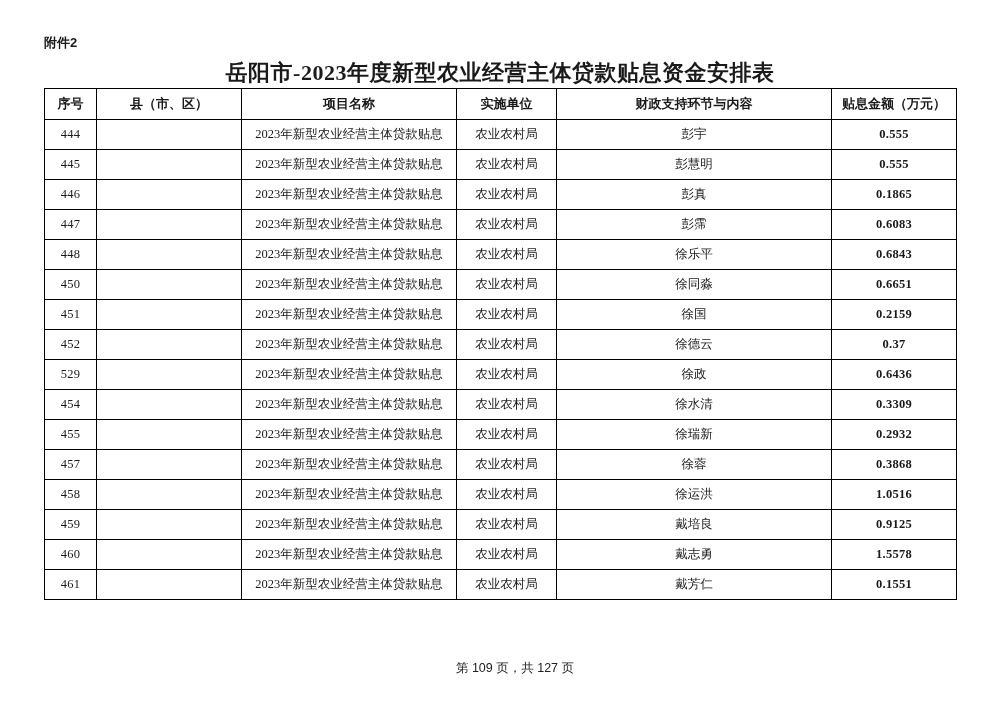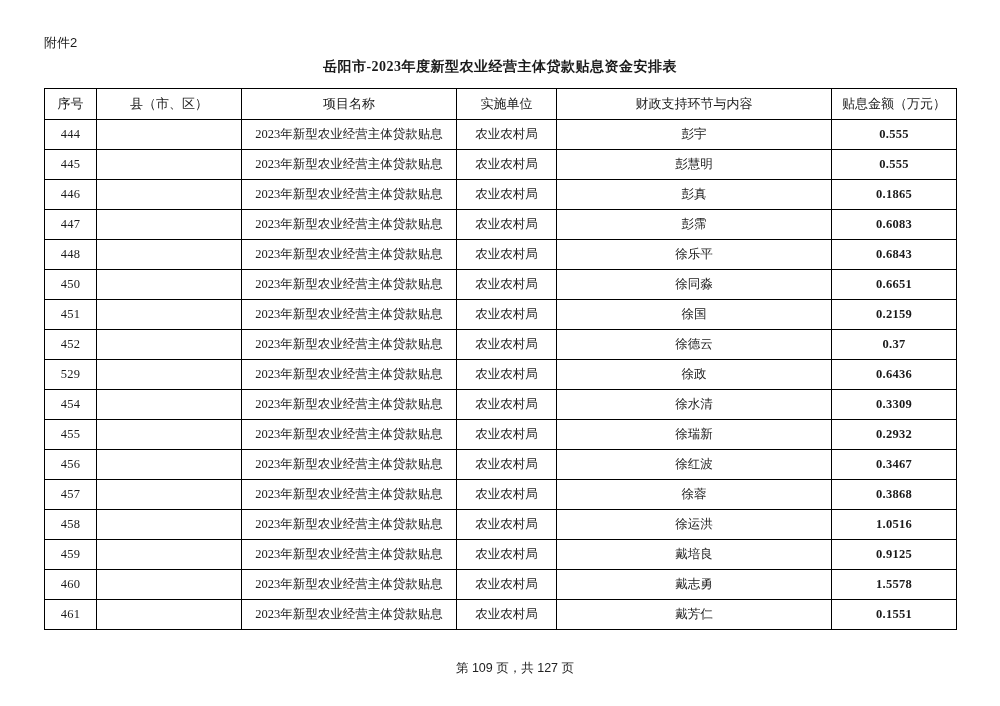--- a/index.html
+++ b/index.html
@@ -19,31 +19,31 @@
     position: relative;
     width: 1000px;
     height: 706px;
     box-sizing: border-box;
   }
   .attachment-label {
     position: absolute;
     left: 44px;
     top: 34px;
     font-size: 13px;
-    font-weight: normal;
+    font-weight: bold;
     font-family: "Liberation Sans", sans-serif;
     letter-spacing: 0px;
   }
   .doc-title {
     position: absolute;
     left: 0;
     right: 0;
     top: 58px;
     text-align: center;
-    font-size: 14px;
+    font-size: 22px;
     font-weight: bold;
     font-family: "Liberation Serif", serif;
     letter-spacing: 0.5px;
   }
   .table-wrap {
     position: absolute;
     left: 44px;
     top: 88px;
     width: 912px;
   }
@@ -55,21 +55,21 @@
   table.main th, table.main td {
     border: 1px solid #000000;
     text-align: center;
     vertical-align: middle;
     font-size: 12.5px;
     height: 29px;
     padding: 0 2px;
     font-family: "Liberation Serif", "DejaVu Serif", serif;
   }
   table.main th {
-    font-weight: normal;
+    font-weight: bold;
     font-size: 13px;
     height: 30px;
   }
   col.c0 { width: 52px; }
   col.c1 { width: 145px; }
   col.c2 { width: 215px; }
   col.c3 { width: 100px; }
   col.c4 { width: 275px; }
   col.c5 { width: 125px; }
 
@@ -204,28 +204,20 @@
           </tr>
           <tr>
             <td class="num">455</td>
             <td class="county"></td>
             <td class="proj">2023年新型农业经营主体贷款贴息</td>
             <td class="unit">农业农村局</td>
             <td class="content">徐瑞新</td>
             <td class="amount">0.2932</td>
           </tr>
           <tr>
-            <td class="num">456</td>
-            <td class="county"></td>
-            <td class="proj">2023年新型农业经营主体贷款贴息</td>
-            <td class="unit">农业农村局</td>
-            <td class="content">徐红波</td>
-            <td class="amount">0.3467</td>
-          </tr>
-          <tr>
             <td class="num">457</td>
             <td class="county"></td>
             <td class="proj">2023年新型农业经营主体贷款贴息</td>
             <td class="unit">农业农村局</td>
             <td class="content">徐蓉</td>
             <td class="amount">0.3868</td>
           </tr>
           <tr>
             <td class="num">458</td>
             <td class="county"></td>

